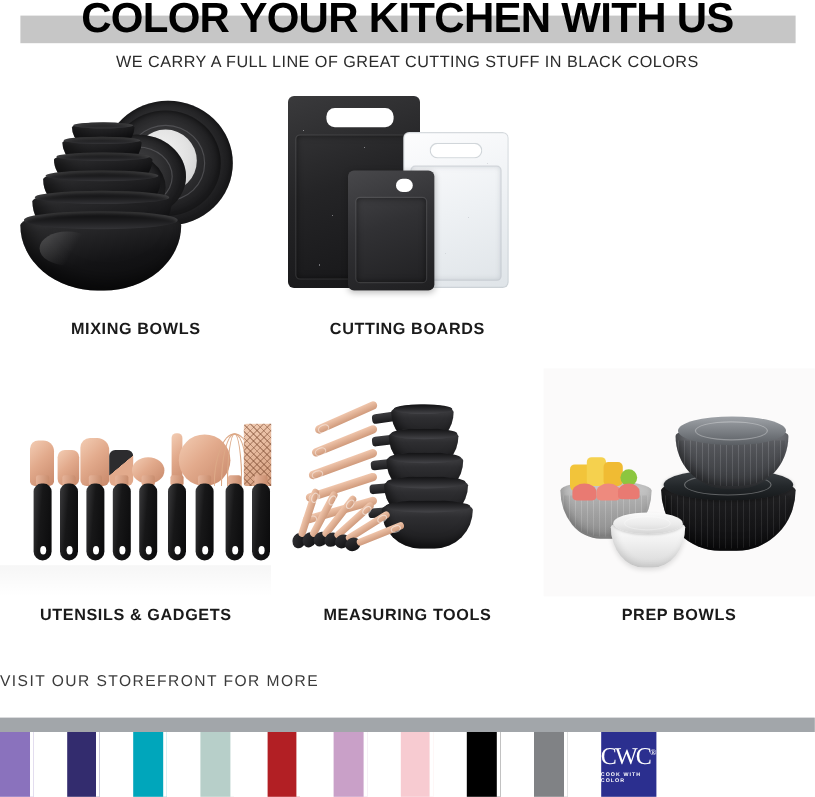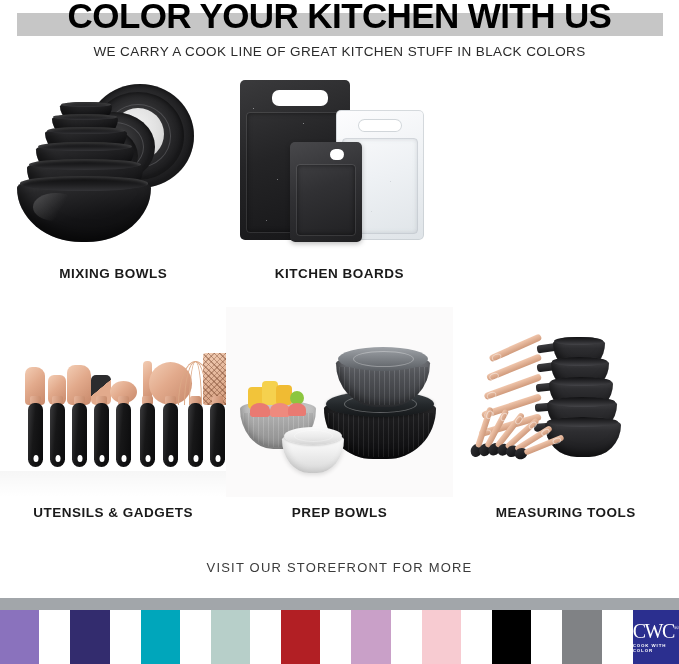--- a/index.html
+++ b/index.html
@@ -89,21 +89,20 @@
     white-space: nowrap;
   }
   .row2 .cell-label { bottom: 22px; }
 
   
   .footer-text {
     position: absolute;
     left: 0;
     top: 560px;
     width: 679px;
-    text-align: center;
     font-size: 13px;
     letter-spacing: 1.2px;
     color: #3b3b3b;
     white-space: nowrap;
   }
 
   
   .strip-wrap {
     position: absolute;
     left: 0;
@@ -114,21 +113,21 @@
   .strip-gray-band {
     position: absolute;
     left: 0; top: 0;
     width: 679px;
     height: 12px;
     background: #a2a6aa;
   }
   .swatches {
     position: absolute;
     left: 0; top: 12px;
-    width: 679px;
+    width: 547px;
     height: 54px;
     display: flex;
     gap: 28px;
   }
   .swatch {
     flex: 1 1 0;
     height: 100%;
     position: relative;
     border-right: 3px solid #ffffff;
   }
@@ -466,21 +465,21 @@
     opacity: .35;
     pointer-events: none;
   }
 </style>
 </head>
 <body>
 
 <div class="header">
   <div class="header-band" style="background: rgb(198, 198, 198);"></div>
   <div class="header-title">COLOR YOUR KITCHEN WITH US</div>
-  <div class="header-sub">WE CARRY A COOK LINE OF GREAT KITCHEN STUFF IN BLACK COLORS</div>
+  <div class="header-sub">WE CARRY A FULL LINE OF GREAT CUTTING STUFF IN BLACK COLORS</div>
 </div>
 
 <div class="grid">
 
   <div class="row row1">
 
     <div class="cell">
       <div class="stage">
 
         <div class="mb-lid" style="left:86px;  top:12px;  width:108px; height:104px;"></div>
@@ -524,21 +523,21 @@
         <div class="board board-white" style="left:110px; top:38px; width:88px; height:130px;">
           <div class="board-handle" style="left:22px; top:9px; width:44px; height:13px; background:#ffffff; box-shadow: inset 0 0 0 1px rgba(190,196,202,.7);"></div>
           <div class="board-inset" style="left:6px; top:28px; right:6px; bottom:6px; border-color: rgba(175,182,190,.5); box-shadow: inset 0 0 4px rgba(150,158,166,.35);"></div>
         </div>
 
         <div class="board board-mid" style="left:64px; top:70px; width:72px; height:100px;">
           <div class="board-handle" style="left:40px; top:7px; width:14px; height:11px; border-radius:6px;"></div>
           <div class="board-inset" style="left:6px; top:22px; right:6px; bottom:6px;"></div>
         </div>
       </div>
-      <div class="cell-label">KITCHEN BOARDS</div>
+      <div class="cell-label">CUTTING BOARDS</div>
     </div>
   </div>
 
   <div class="row row2">
 
     <div class="cell">
       <div class="stage">
 
         <div class="ut" style="left:28px;">
           <div class="ut-head" style="left:-3px; bottom:62px; width:20px; height:38px; border-radius:7px 9px 4px 4px;"></div>
@@ -591,20 +590,81 @@
         </div>
 
         <div class="ut" style="left:210px;">
           <div class="grater-face" style="left:-7px; bottom:62px; width:28px; height:52px;"></div>
           <div class="ut-ferrule"></div>
           <div class="ut-handle"></div>
         </div>
         <div class="reflection"></div>
       </div>
       <div class="cell-label">UTENSILS &amp; GADGETS</div>
+    </div>
+
+    <div class="cell">
+      <div class="stage">
+
+        <div class="mc-handle" style="left:32px;  top:26px; width:56px; transform: rotate(-24deg);"></div>
+        <div class="mc-neck" style="left:84px;  top:37px; width:22px; transform: rotate(-8deg);"></div>
+        <div class="mc-cup" style="left:100px; top:30px; width:52px; height:32px;">
+            <div class="mc-cup-rim"></div>
+          </div>
+
+        <div class="mc-handle" style="left:30px;  top:46px; width:58px; transform: rotate(-22deg);"></div>
+        <div class="mc-neck" style="left:84px;  top:56px; width:22px; transform: rotate(-7deg);"></div>
+        <div class="mc-cup" style="left:98px;  top:50px; width:58px; height:33px;">
+            <div class="mc-cup-rim"></div>
+          </div>
+
+        <div class="mc-handle" style="left:28px;  top:66px; width:60px; transform: rotate(-20deg);"></div>
+        <div class="mc-neck" style="left:83px;  top:76px; width:23px; transform: rotate(-6deg);"></div>
+        <div class="mc-cup" style="left:96px;  top:70px; width:64px; height:35px;">
+            <div class="mc-cup-rim"></div>
+          </div>
+
+        <div class="mc-handle" style="left:26px;  top:86px; width:62px; transform: rotate(-18deg);"></div>
+        <div class="mc-neck" style="left:82px;  top:96px; width:24px; transform: rotate(-5deg);"></div>
+        <div class="mc-cup" style="left:94px;  top:90px; width:70px; height:37px;">
+            <div class="mc-cup-rim"></div>
+          </div>
+
+        <div class="mc-handle" style="left:24px;  top:106px; width:64px; transform: rotate(-16deg);"></div>
+        <div class="mc-neck" style="left:81px;  top:116px; width:25px; transform: rotate(-4deg);"></div>
+        <div class="mc-cup" style="left:92px;  top:110px; width:76px; height:40px;">
+            <div class="mc-cup-rim"></div>
+          </div>
+
+        <div class="ms-spoon" style="left:16px; top:148px; transform: rotate(-72deg);">
+            <div class="ms-bowl"></div>
+            <div class="ms-stem"></div>
+          </div>
+        <div class="ms-spoon" style="left:24px; top:146px; transform: rotate(-62deg);">
+            <div class="ms-bowl"></div>
+            <div class="ms-stem"></div>
+          </div>
+        <div class="ms-spoon" style="left:33px; top:144px; transform: rotate(-52deg);">
+            <div class="ms-bowl"></div>
+            <div class="ms-stem"></div>
+          </div>
+        <div class="ms-spoon" style="left:42px; top:143px; transform: rotate(-42deg);">
+            <div class="ms-bowl"></div>
+            <div class="ms-stem"></div>
+          </div>
+        <div class="ms-spoon" style="left:51px; top:143px; transform: rotate(-32deg);">
+            <div class="ms-bowl"></div>
+            <div class="ms-stem"></div>
+          </div>
+        <div class="ms-spoon" style="left:60px; top:144px; transform: rotate(-22deg);">
+            <div class="ms-bowl"></div>
+            <div class="ms-stem"></div>
+          </div>
+      </div>
+      <div class="cell-label">MEASURING TOOLS</div>
     </div>
 
     <div class="cell">
       <div class="stage stage-tint">
 
         <div class="pb" style="left:98px; top:92px; width:112px; height:60px; background: linear-gradient(180deg,#3a3a3d 0%,#202022 30%,#0e0e10 100%); box-shadow: inset 4px -4px 10px rgba(0,0,0,.55);">
           <div class="pb-ribs"></div>
         </div>
         <div class="pb-lid" style="left:100px; top:84px; width:108px; height:26px; background: linear-gradient(180deg,#3e4347 0%,#23272a 55%,#15181a 100%); box-shadow: 0 1px 3px rgba(0,0,0,.35);"></div>
 
@@ -622,81 +682,20 @@
         <div class="fruit" style="left:50px; top:78px; width:16px; height:20px; background:#f0bb33; border-radius:4px;"></div>
         <div class="fruit" style="left:64px; top:84px; width:14px; height:14px; background:#8cc63f;"></div>
         <div class="fruit" style="left:24px; top:96px; width:20px; height:14px; background:#e97a72; border-radius:50% 50% 20% 20%;"></div>
         <div class="fruit" style="left:44px; top:96px; width:20px; height:14px; background:#ee8a7e; border-radius:50% 50% 20% 20%;"></div>
         <div class="fruit" style="left:62px; top:96px; width:18px; height:13px; background:#e97a72; border-radius:50% 50% 20% 20%;"></div>
 
         <div class="pb" style="left:56px; top:126px; width:62px; height:40px; background: linear-gradient(180deg,#ffffff 0%,#f1f1f1 45%,#d8d8d8 100%); box-shadow: inset 2px -2px 6px rgba(0,0,0,.12), 0 2px 4px rgba(0,0,0,.12);"></div>
         <div class="pb-lid" style="left:58px; top:120px; width:58px; height:18px; background: linear-gradient(180deg,#fbfbfb 0%,#ebebeb 55%,#d4d4d4 100%); box-shadow: 0 1px 2px rgba(0,0,0,.15);"></div>
       </div>
       <div class="cell-label">PREP BOWLS</div>
-    </div>
-
-    <div class="cell">
-      <div class="stage">
-
-        <div class="mc-handle" style="left:32px;  top:26px; width:56px; transform: rotate(-24deg);"></div>
-        <div class="mc-neck" style="left:84px;  top:37px; width:22px; transform: rotate(-8deg);"></div>
-        <div class="mc-cup" style="left:100px; top:30px; width:52px; height:32px;">
-            <div class="mc-cup-rim"></div>
-          </div>
-
-        <div class="mc-handle" style="left:30px;  top:46px; width:58px; transform: rotate(-22deg);"></div>
-        <div class="mc-neck" style="left:84px;  top:56px; width:22px; transform: rotate(-7deg);"></div>
-        <div class="mc-cup" style="left:98px;  top:50px; width:58px; height:33px;">
-            <div class="mc-cup-rim"></div>
-          </div>
-
-        <div class="mc-handle" style="left:28px;  top:66px; width:60px; transform: rotate(-20deg);"></div>
-        <div class="mc-neck" style="left:83px;  top:76px; width:23px; transform: rotate(-6deg);"></div>
-        <div class="mc-cup" style="left:96px;  top:70px; width:64px; height:35px;">
-            <div class="mc-cup-rim"></div>
-          </div>
-
-        <div class="mc-handle" style="left:26px;  top:86px; width:62px; transform: rotate(-18deg);"></div>
-        <div class="mc-neck" style="left:82px;  top:96px; width:24px; transform: rotate(-5deg);"></div>
-        <div class="mc-cup" style="left:94px;  top:90px; width:70px; height:37px;">
-            <div class="mc-cup-rim"></div>
-          </div>
-
-        <div class="mc-handle" style="left:24px;  top:106px; width:64px; transform: rotate(-16deg);"></div>
-        <div class="mc-neck" style="left:81px;  top:116px; width:25px; transform: rotate(-4deg);"></div>
-        <div class="mc-cup" style="left:92px;  top:110px; width:76px; height:40px;">
-            <div class="mc-cup-rim"></div>
-          </div>
-
-        <div class="ms-spoon" style="left:16px; top:148px; transform: rotate(-72deg);">
-            <div class="ms-bowl"></div>
-            <div class="ms-stem"></div>
-          </div>
-        <div class="ms-spoon" style="left:24px; top:146px; transform: rotate(-62deg);">
-            <div class="ms-bowl"></div>
-            <div class="ms-stem"></div>
-          </div>
-        <div class="ms-spoon" style="left:33px; top:144px; transform: rotate(-52deg);">
-            <div class="ms-bowl"></div>
-            <div class="ms-stem"></div>
-          </div>
-        <div class="ms-spoon" style="left:42px; top:143px; transform: rotate(-42deg);">
-            <div class="ms-bowl"></div>
-            <div class="ms-stem"></div>
-          </div>
-        <div class="ms-spoon" style="left:51px; top:143px; transform: rotate(-32deg);">
-            <div class="ms-bowl"></div>
-            <div class="ms-stem"></div>
-          </div>
-        <div class="ms-spoon" style="left:60px; top:144px; transform: rotate(-22deg);">
-            <div class="ms-bowl"></div>
-            <div class="ms-stem"></div>
-          </div>
-      </div>
-      <div class="cell-label">MEASURING TOOLS</div>
     </div>
   </div>
 </div>
 
 <div class="footer-text">VISIT OUR STOREFRONT FOR MORE</div>
 
 <div class="strip-wrap">
   <div class="strip-gray-band" style="background: rgb(162, 166, 170);"></div>
   <div class="swatches">
     <div class="swatch" style="background: rgb(138, 114, 189);"></div>

